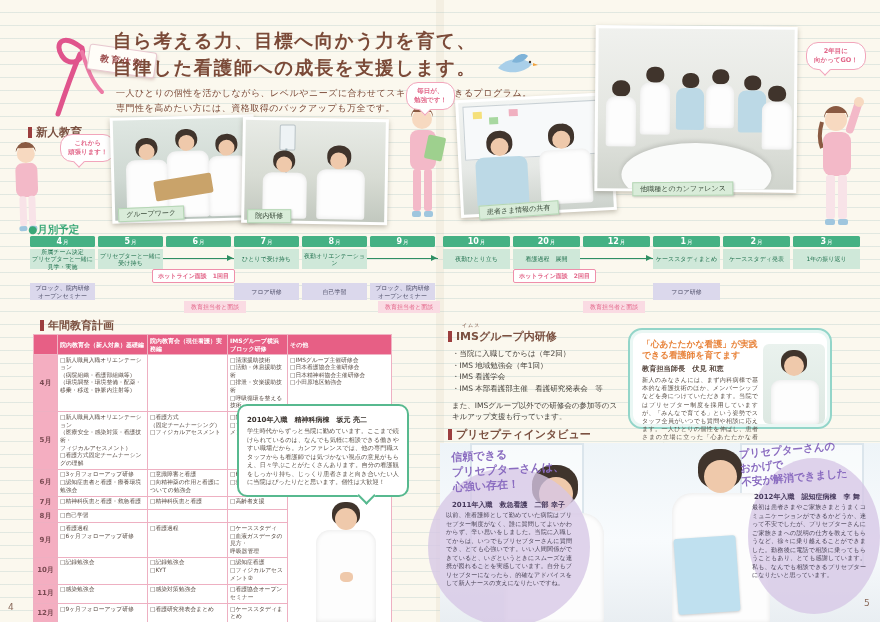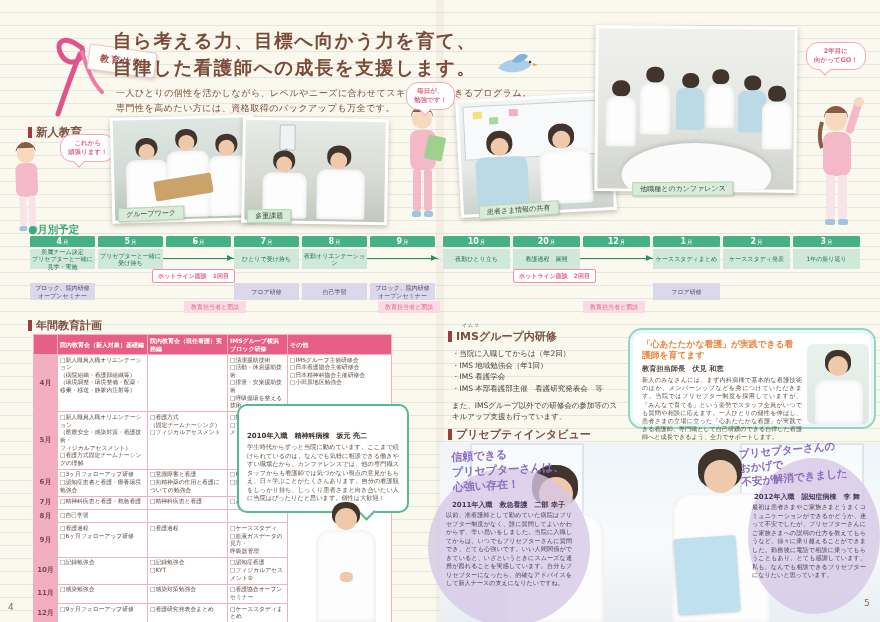--- a/index.html
+++ b/index.html
@@ -52,28 +52,28 @@
   .plan-table th{background:#e75f85;color:#fff;font-size:6px;padding:2px 2px;text-align:left;
     border:1px solid #f0b4c4;line-height:1.25;font-weight:bold;}
   .plan-table td{border:1px solid #eeb0c2;background:#fff;vertical-align:top;
     font-size:5.8px;line-height:1.32;padding:1.5px 2px;white-space:pre-line;color:#554840;}
   .plan-table td.c-m{background:#f4aec1;color:#7a4a52;font-weight:bold;font-size:7px;text-align:center;vertical-align:middle;white-space:nowrap;}
   
   .staff-bubble{left:237px;top:404px;width:152px;background:#fff;border:2px solid #57b98f;border-radius:10px;padding:6px 8px 8px;}
   .staff-bubble:after{content:"";position:absolute;left:72%;bottom:-7px;width:11px;height:11px;background:#fff;
     border-right:2px solid #57b98f;border-bottom:2px solid #57b98f;transform:rotate(45deg);}
   .staff-title{color:#2fa874;font-weight:bold;font-size:9px;line-height:1.3;}
-  .staff-byline{margin-top:19px;font-size:7px;font-weight:bold;color:#3a332e;}
+  .staff-byline{margin-top:3px;font-size:7px;font-weight:bold;color:#3a332e;}
   .staff-body{margin-top:2px;font-size:6.2px;line-height:1.38;color:#5a5048;text-align:justify;}
   
   .ims-item{font-size:7.5px;color:#45403a;line-height:1.55;}
   .ims-item:before{content:"・";}
   .ims-note{font-size:7.5px;color:#45403a;line-height:1.5;margin-top:5px;}
   .furi{position:absolute;font-size:5px;color:#7b5141;letter-spacing:1px;}
-  .warm-box{left:628px;top:328px;width:248px;height:101px;background:#fff;border:2px solid #93d5c9;border-radius:14px;
+  .warm-box{left:628px;top:328px;width:204px;height:101px;background:#fff;border:2px solid #93d5c9;border-radius:14px;
     box-shadow:inset 0 0 0 3px #eaf7f4;box-sizing:border-box;padding:9px 72px 8px 12px;}
   .warm-title{color:#e8833a;font-weight:bold;font-size:8.8px;line-height:1.3;}
   .warm-byline{margin-top:2px;font-size:7.2px;font-weight:bold;color:#5a4a42;}
   .warm-body{margin-top:2px;font-size:6.1px;line-height:1.35;color:#5a5048;text-align:justify;}
   
   .iv-photo{left:440px;top:443px;width:440px;height:179px;overflow:hidden;
     background:linear-gradient(to bottom,#eef4f8 0,#f8fbfd 55%,#e9eef2 100%);}
   .iv-circle{position:absolute;border-radius:50%;background:rgba(214,198,230,.78);}
   .hand{color:#8a6cc0;font-weight:bold;line-height:1.35;}
   .iv-byline{font-size:7px;font-weight:bold;color:#46395c;}
@@ -135,21 +135,21 @@
     <div class="ph" style="background:linear-gradient(to bottom,#e8ebe6 0,#d8dcd4 55%,#c2c8bf 100%)">
       <div class="abs" style="left:34px;top:4px;width:14px;height:24px;background:#eef3f5;border:1px solid #b8c2c6;border-radius:2px"></div>
       <div class="abs" style="left:40px;top:28px;width:1.5px;height:34px;background:#9fb0b6"></div>
       <div class="fig-h" style="left:28px;top:30px;width:22px;height:20px"></div>
       <div class="fig-f" style="left:31px;top:36px;width:16px;height:16px"></div>
       <div class="fig-b" style="left:18px;top:52px;width:44px;height:46px"></div>
       <div class="fig-h" style="left:82px;top:24px;width:24px;height:22px"></div>
       <div class="fig-f" style="left:85px;top:31px;width:17px;height:17px"></div>
       <div class="fig-b" style="left:72px;top:48px;width:48px;height:50px"></div>
     </div>
-    <div class="pcap" style="left:6px;bottom:0;transform:rotate(-1deg)">多重課題</div>
+    <div class="pcap" style="left:6px;bottom:0;transform:rotate(-1deg)">院内研修</div>
   </div>
 
   <svg class="abs" style="left:398px;top:106px" width="52" height="120" viewBox="0 0 52 120">
     <ellipse cx="24" cy="13" rx="10" ry="10" fill="#f7d9c0"></ellipse>
     <path d="M13 11 a11 11 0 0 1 22 0 l-2 -5 h-18 Z" fill="#8a5a42"></path>
     <rect x="12" y="24" width="26" height="40" rx="8" fill="#f3b9c8"></rect>
     <rect x="28" y="30" width="18" height="24" rx="2" fill="#9ed08e" transform="rotate(12 37 42)"></rect>
     <rect x="15" y="63" width="8" height="42" rx="3" fill="#f3b9c8"></rect>
     <rect x="26" y="63" width="8" height="42" rx="3" fill="#f3b9c8"></rect>
     <rect x="14" y="105" width="9" height="6" rx="2" fill="#9fc6de"></rect>
@@ -288,21 +288,21 @@
       <div class="tl-pur" style="left: 370px; top: 283px; width: 65px; height: 17px;">ブロック、院内研修
 オープンセミナー</div>
       <div class="tl-pur" style="left: 653px; top: 283px; width: 67px; height: 17px;">フロア研修</div>
       <div class="tl-hot" style="left: 152px; top: 269px;">ホットライン面談　1回目</div>
       <div class="tl-hot" style="left: 513px; top: 269px;">ホットライン面談　2回目</div>
       <div class="tl-meet" style="left: 184px; top: 301px;">教育担当者と面談</div>
       <div class="tl-meet" style="left: 378px; top: 301px;">教育担当者と面談</div>
       <div class="tl-meet" style="left: 583px; top: 301px;">教育担当者と面談</div>
     </div>
 
-  <div class="abs sec-head" style="left:28px;top:318px;font-size:11px">
+  <div class="abs sec-head" style="left:40px;top:318px;font-size:11px">
     <span class="sec-bar"></span>
     <span>年間教育計画</span>
   </div>
   <div class="abs" style="left:33px;top:334px;width:358px">
     <table class="plan-table">
       <colgroup>
           <col style="width:24px">
           <col style="width:90px">
           <col style="width:80px">
           <col style="width:60px">

